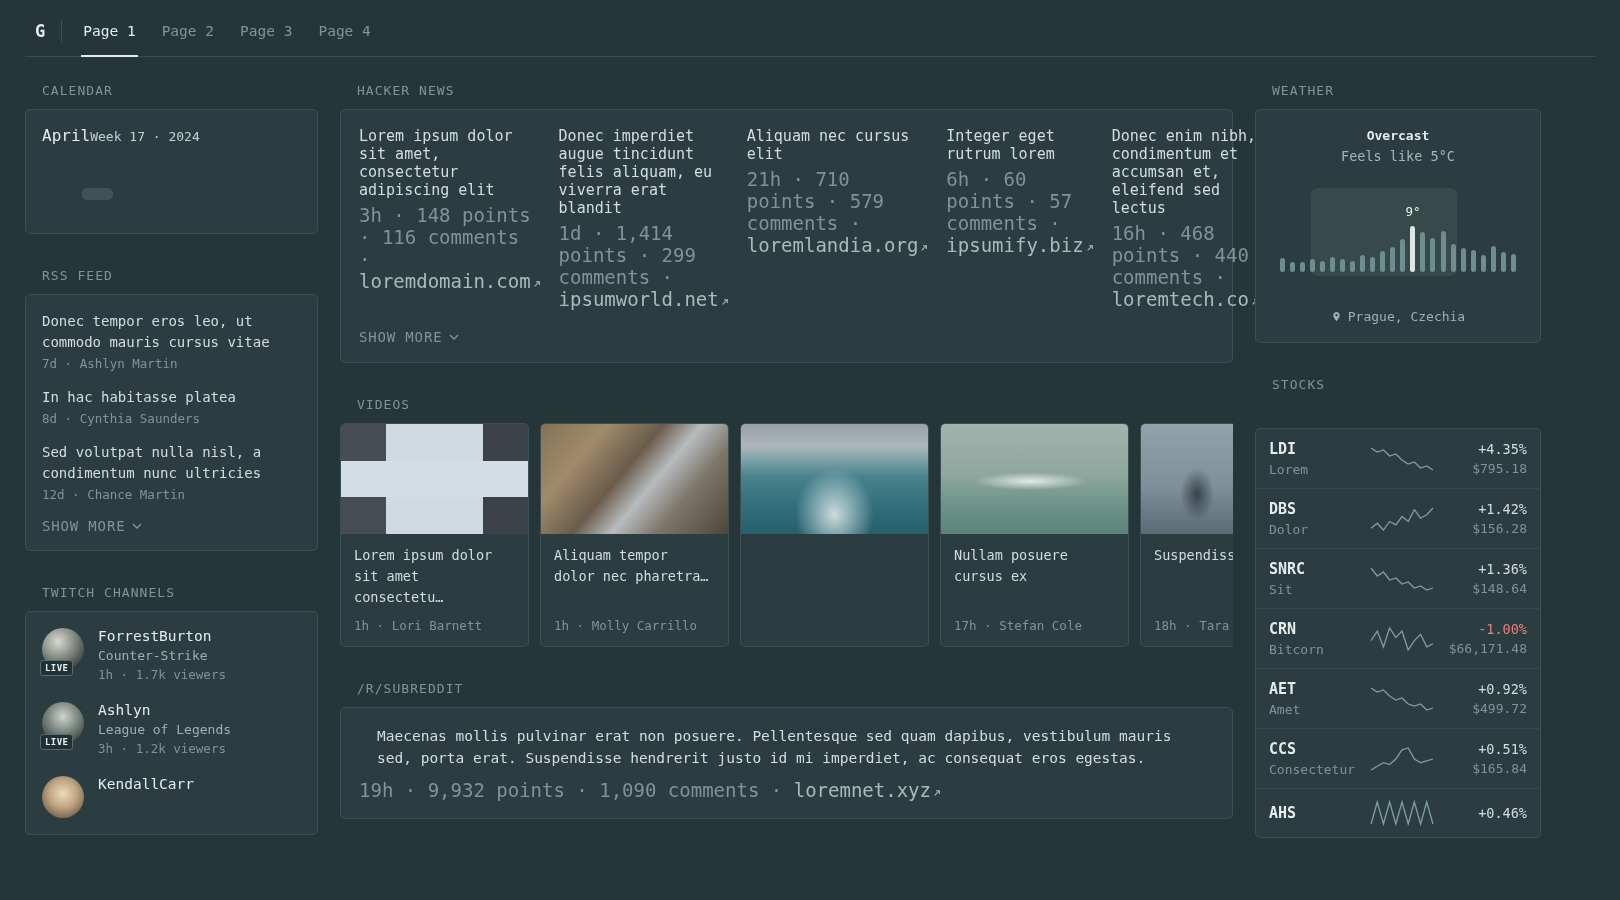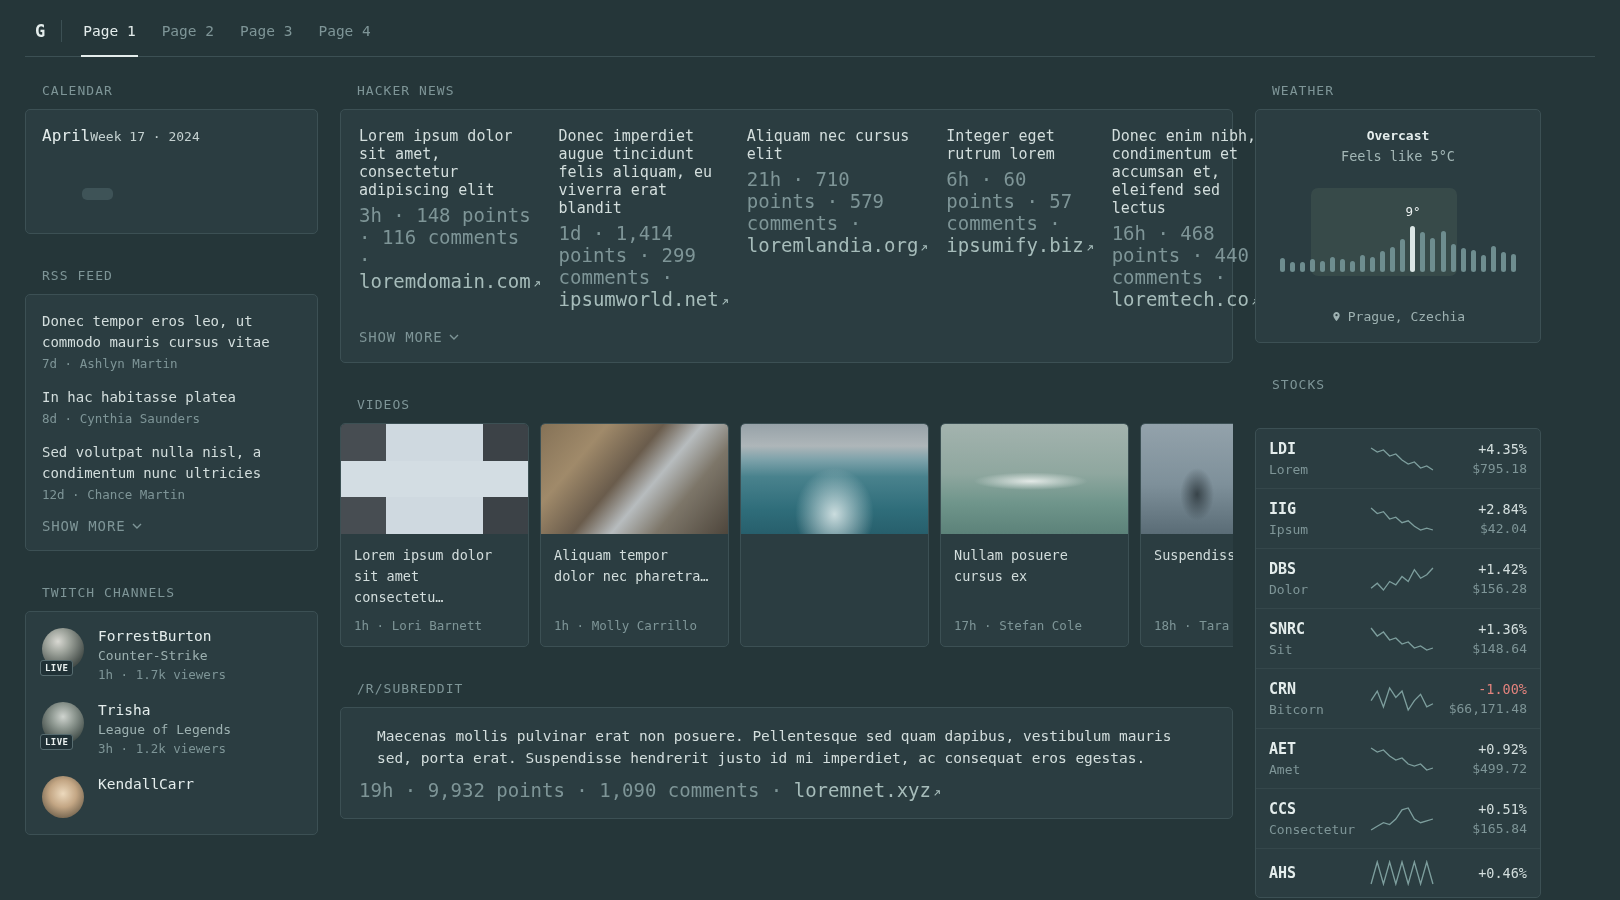--- a/index.html
+++ b/index.html
@@ -222,21 +222,21 @@
       <div class="tw-game">Counter-Strike</div>
       <div class="tw-meta">1h · 1.7k viewers</div>
     </div>
   </div>
           <div class="tw-row">
     <div class="tw-avatar">
       <div class="pic avatar-2"></div>
       <span class="live-badge">LIVE</span>
     </div>
     <div class="tw-info">
-      <div class="tw-name">Trisha</div>
+      <div class="tw-name">Ashlyn</div>
       <div class="tw-game">League of Legends</div>
       <div class="tw-meta">3h · 1.2k viewers</div>
     </div>
   </div>
           <div class="tw-row">
     <div class="tw-avatar">
       <div class="pic avatar-3"></div>
 
     </div>
     <div class="tw-info">
@@ -419,33 +419,20 @@
     <svg class="spark" viewBox="0 0 64 26" preserveAspectRatio="none">
               <polyline fill="none" stroke="#7d9e9d" stroke-width="1.3" points="2.0,2.0 8.0,6.0 14.0,4.0 20.0,10.0 26.0,8.0 32.0,14.0 38.0,18.0 44.0,16.0 50.0,22.0 56.0,20.0 62.0,24.0"></polyline>
             </svg>
     <div class="stock-right">
       <div class="stock-change">+4.35%</div>
       <div class="stock-price">$795.18</div>
     </div>
   </div>
           <div class="stock-row">
     <div class="stock-left">
-      <div class="stock-sym">IIG</div>
-      <div class="stock-name">Ipsum</div>
-    </div>
-    <svg class="spark" viewBox="0 0 64 26" preserveAspectRatio="none">
-              <polyline fill="none" stroke="#7d9e9d" stroke-width="1.3" points="2.0,2.0 8.0,7.5 14.0,5.7 20.0,13.0 26.0,11.2 32.0,16.7 38.0,14.8 44.0,20.3 50.0,24.0 56.0,22.2 62.0,24.0"></polyline>
-            </svg>
-    <div class="stock-right">
-      <div class="stock-change">+2.84%</div>
-      <div class="stock-price">$42.04</div>
-    </div>
-  </div>
-          <div class="stock-row">
-    <div class="stock-left">
       <div class="stock-sym">DBS</div>
       <div class="stock-name">Dolor</div>
     </div>
     <svg class="spark" viewBox="0 0 64 26" preserveAspectRatio="none">
               <polyline fill="none" stroke="#7d9e9d" stroke-width="1.3" points="2.0,22.3 8.0,17.2 14.0,24.0 20.0,15.5 26.0,18.9 32.0,10.5 38.0,15.5 44.0,3.7 50.0,12.2 56.0,8.8 62.0,2.0"></polyline>
             </svg>
     <div class="stock-right">
       <div class="stock-change">+1.42%</div>
       <div class="stock-price">$156.28</div>
     </div>

